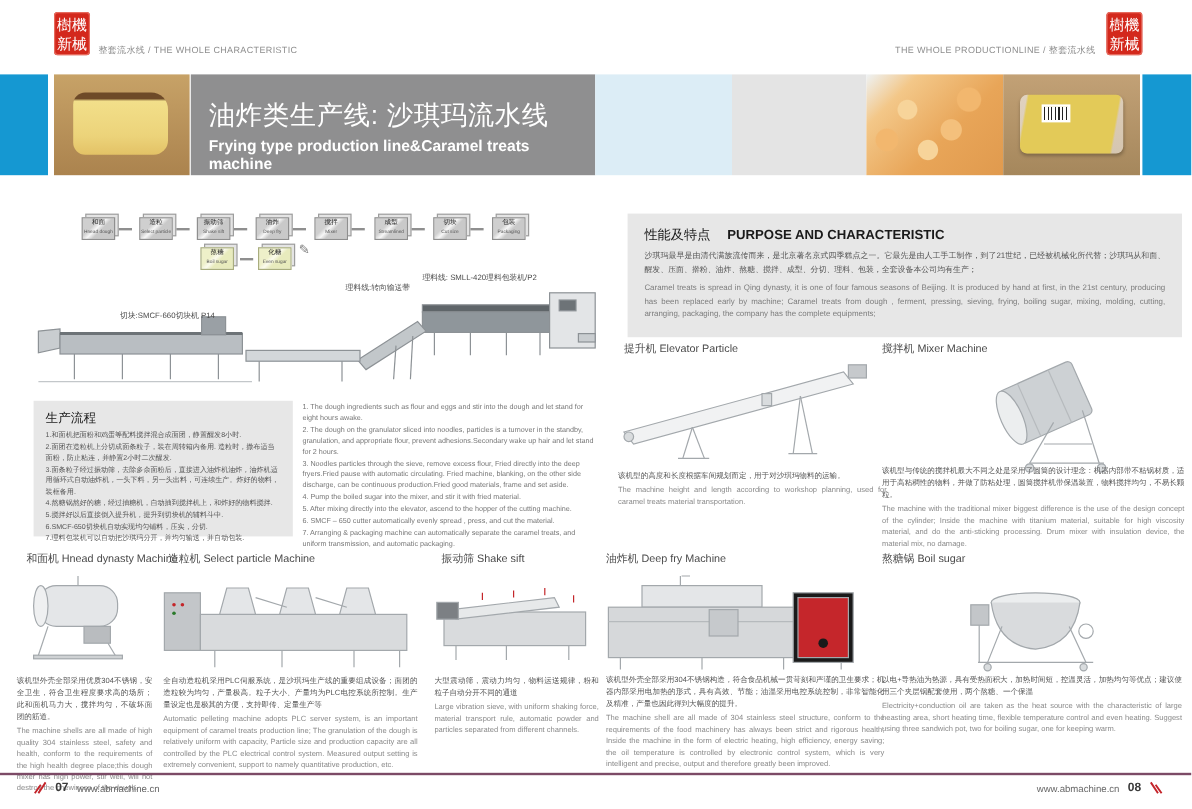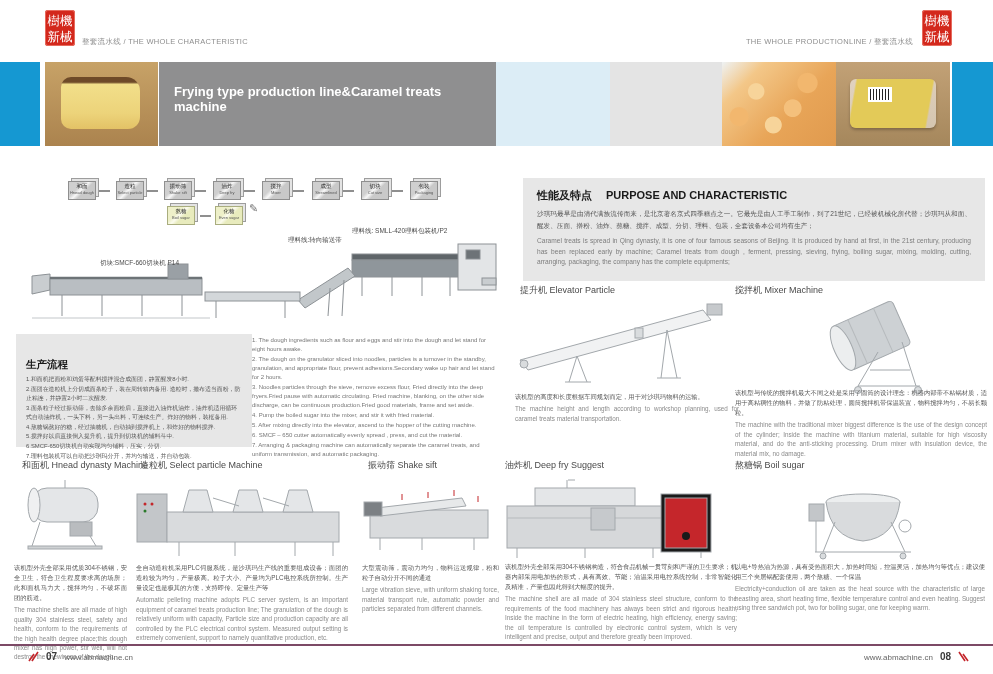--- a/index.html
+++ b/index.html
@@ -44,21 +44,21 @@
       text-align:center;overflow:hidden}
   .fcard .cn{font-size:5.5px;line-height:8px;color:#222;display:block}
   .fcard .en{font-size:4px;line-height:5px;color:#555;display:block}
   .ycard{background:linear-gradient(135deg,#eef0c9 34%,#fbfbee 46%,#e8ebbd 58%);border-color:#a9ad7e}
   .fdash{position:absolute;width:11px;height:2px;background:#8f8f8f}
   .pencil{position:absolute;font-size:11px;color:#777}
   .line-label{position:absolute;font-size:6.5px;color:#4c4c4c;white-space:nowrap}
 
   
   .gbox{position:absolute;background:#e7e7e7}
-  .sec-title-cn{font-size:11px;font-weight:bold;color:#1a1a1a}
+  .sec-title-cn{font-size:11px;font-weight:normal;color:#1a1a1a}
   .sec-title-en{font-size:11px;font-weight:bold;color:#1a1a1a}
   .cn-text{font-size:6.6px;line-height:1.75;color:#555;text-align:justify}
   .en-text{font-size:6.6px;line-height:1.6;color:#7d7d7d;text-align:justify}
   .li-cn{font-size:5.9px;line-height:1.62;color:#555}
   .li-en{font-size:6px;line-height:1.5;color:#777;margin-top:1px}
 
   
   .m-label{position:absolute;font-size:9px;color:#4a4a4a;white-space:nowrap}
   .m-desc{position:absolute}
   .m-desc .cn{font-size:6.3px;line-height:1.6;color:#555;text-align:justify}
@@ -79,20 +79,21 @@
   <div class="abs seal" style="left:45px;top:10px">樹機新械</div>
   <div class="abs hdr-label" style="left:82px;top:37px">整套流水线 / THE WHOLE CHARACTERISTIC</div>
   <div class="abs hdr-label" style="right:80px;top:37px;text-align:right">THE WHOLE PRODUCTIONLINE / 整套流水线</div>
   <div class="abs seal" style="right:41px;top:10px">樹機新械</div>
 
   <div class="bblock" style="left:0;width:40px;background:#1598d2"></div>
   <div class="bblock photo-sachima" style="left:45px;width:113px">
     <div class="blob"></div>
   </div>
   <div class="bblock banner-gray" style="left:159px;width:337px">
+    <div class="title-cn">油炸类生产线: 沙琪玛流水线</div>
     <div class="title-en">Frying type production line&amp;Caramel treats machine</div>
   </div>
   <div class="bblock" style="left:496px;width:114px;background:#dcedf6"></div>
   <div class="bblock" style="left:610px;width:112px;background:#e4e4e4"></div>
   <div class="bblock photo-closeup" style="left:722px;width:114px"></div>
   <div class="bblock photo-package" style="left:836px;width:114px">
     <div class="pack"></div>
     <div class="barcode"></div>
   </div>
   <div class="bblock" style="left:952px;width:41px;background:#1598d2"></div>
@@ -228,21 +229,21 @@
       <line x1="70" y1="80" x2="110" y2="80"></line>
       <circle cx="58" cy="100" r="3.5" fill="#d9dcde"></circle>
         <circle cx="118" cy="100" r="3.5" fill="#d9dcde"></circle>
     </g>
   </svg>
   <div class="m-desc" style="left:735px;top:388px;width:252px">
     <div class="cn">该机型与传统的搅拌机最大不同之处是采用了圆筒的设计理念：机器内部带不粘锅材质，适用于高粘稠性的物料，并做了防粘处理，圆筒搅拌机带保温装置，物料搅拌均匀，不易长颗粒。</div>
     <div class="en">The machine with the traditional mixer biggest difference is the use of the design concept of the cylinder; Inside the machine with titanium material, suitable for high viscosity material, and do the anti-sticking processing. Drum mixer with insulation device, the material mix, no damage.</div>
   </div>
 
-  <div class="gbox" style="left:16px;top:334px;width:236px;height:113px;padding:24px 10px">
+  <div class="gbox" style="left:28px;top:334px;width:216px;height:113px;padding:8px 10px">
     <div class="sec-title-cn" style="font-size:10.5px">生产流程</div>
     <div style="margin-top:3px">
       <div class="li-cn">1.和面机把面粉和鸡蛋等配料搅拌混合成面团，静置醒发8小时.</div>
       <div class="li-cn">2.面团在造粒机上分切成面条粒子，装在周转箱内备用. 造粒时，撒布适当面粉，防止粘连，并静置2小时二次醒发.</div>
       <div class="li-cn">3.面条粒子经过振动筛，去除多余面粉后，直接进入油炸机油炸，油炸机适用循环式自动油炸机，一头下料，另一头出料，可连续生产。炸好的物料，装框备用.</div>
       <div class="li-cn">4.熬糖锅熬好的糖，经过抽糖机，自动抽到搅拌机上，和炸好的物料搅拌.</div>
       <div class="li-cn">5.搅拌好以后直接倒入提升机，提升到切块机的辅料斗中.</div>
       <div class="li-cn">6.SMCF-650切块机自动实现均匀铺料，压实，分切.</div>
       <div class="li-cn">7.理料包装机可以自动把沙琪玛分开，并均匀输送，并自动包装.</div>
     </div>
@@ -314,21 +315,21 @@
       <line x1="18" y1="56" x2="18" y2="68"></line>
         <line x1="60" y1="56" x2="60" y2="68"></line>
       <line x1="112" y1="56" x2="112" y2="68"></line>
     </g>
   </svg>
   <div class="m-desc" style="left:362px;top:563px;width:137px">
     <div class="cn">大型震动筛，震动力均匀，物料运送规律，粉和粒子自动分开不同的通道</div>
     <div class="en">Large vibration sieve, with uniform shaking force, material transport rule, automatic powder and particles separated from different channels.</div>
   </div>
 
-  <div class="m-label" style="left:505px;top:459px">油炸机 Deep fry Suggest</div>
+  <div class="m-label" style="left:505px;top:459px">油炸机 Deep fry Machine</div>
   <svg class="machine-svg" style="left:505px;top:478px" width="220" height="84" viewBox="0 0 220 84">
     <g stroke="#a3a8ac" stroke-width="1" fill="none">
       <rect x="30" y="10" width="100" height="18" fill="#e4e6e8"></rect>
       <line x1="62" y1="10" x2="62" y2="2"></line>
         <line x1="63" y1="2" x2="70" y2="2"></line>
       <rect x="2" y="28" width="156" height="42" fill="#d6d8da"></rect>
       <line x1="2" y1="40" x2="158" y2="40" stroke="#b6babd"></line>
       <rect x="86" y="30" width="24" height="22" fill="#c6c9cc"></rect>
       <rect x="156" y="16" width="50" height="58" fill="#1a1a1a"></rect>
       <rect x="160" y="20" width="42" height="50" fill="#c5262b"></rect>

